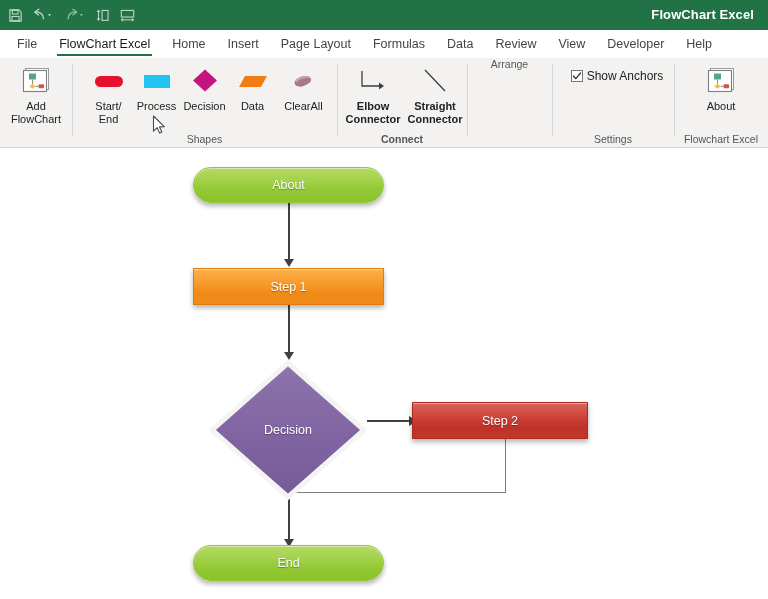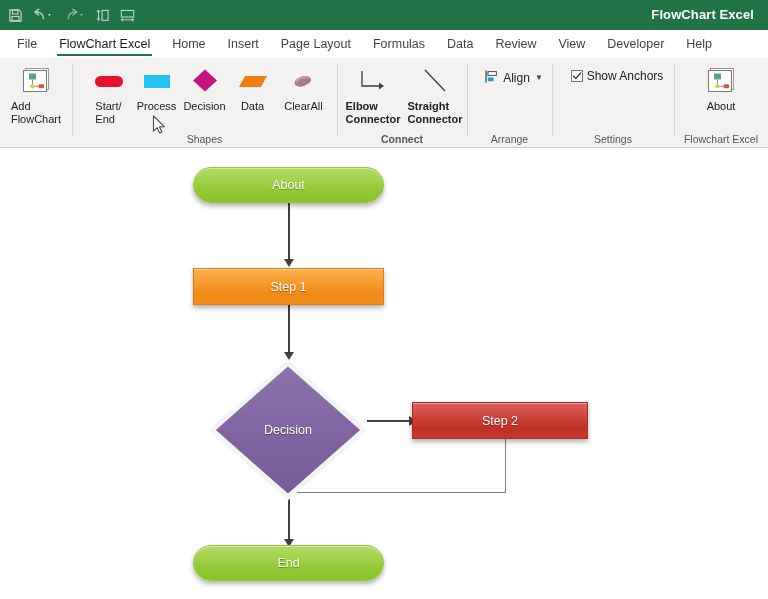--- a/index.html
+++ b/index.html
@@ -153,21 +153,21 @@
   }
   .bigbtn .ic {
     height: 34px;
     display: flex;
     align-items: center;
     justify-content: center;
   }
   .bigbtn .lbl {
     font-size: 11px;
     color: #222222;
-    text-align: left;
+    text-align: center;
     line-height: 12.5px;
     margin-top: 2px;
     white-space: pre-line;
   }
 
   .shape-btn { width: 48px; }
   .shape-btn .lbl { font-size: 11px; }
   .conn-btn { width: 62px; }
 
   
@@ -479,36 +479,20 @@
               </svg>
             </div>
             <div class="lbl">Straight
 Connector</div>
           </div>
         </div>
         <div class="group-label">Connect</div>
       </div>
 
       <div class="group" style="width:85px;">
-        <div class="group-body" style="padding-left:8px;">
-          <div class="vlist">
-            <div class="rowbtn">
-              <span>
-                <svg width="15" height="15" viewBox="0 0 16 16">
-                  <path d="M2.2 1.6 V14.4" stroke="#3d3d3d" stroke-width="1.3"></path>
-                  <rect x="4.2" y="2.8" width="9" height="4" fill="#ffffff" stroke="#3d3d3d" stroke-width="1"></rect>
-                  <rect x="4.2" y="9" width="6" height="4" fill="#2a94d6"></rect>
-                  <path d="M3 11 H1" stroke="#2a94d6" stroke-width="1.3"></path>
-                </svg>
-              </span>
-              <span>Align</span>
-              <span class="caret">▼</span>
-            </div>
-          </div>
-        </div>
         <div class="group-label">Arrange</div>
       </div>
 
       <div class="group" style="width:122px;">
         <div class="group-body" style="padding-left:8px;">
           <div class="vlist">
             <div class="rowbtn">
               <span class="chk">
                 <svg width="10" height="10" viewBox="0 0 10 10">
                   <path d="M1.4 5 L3.8 7.6 L8.6 2" fill="none" stroke="#2b2b2b" stroke-width="1.2" stroke-linecap="round" stroke-linejoin="round"></path>

